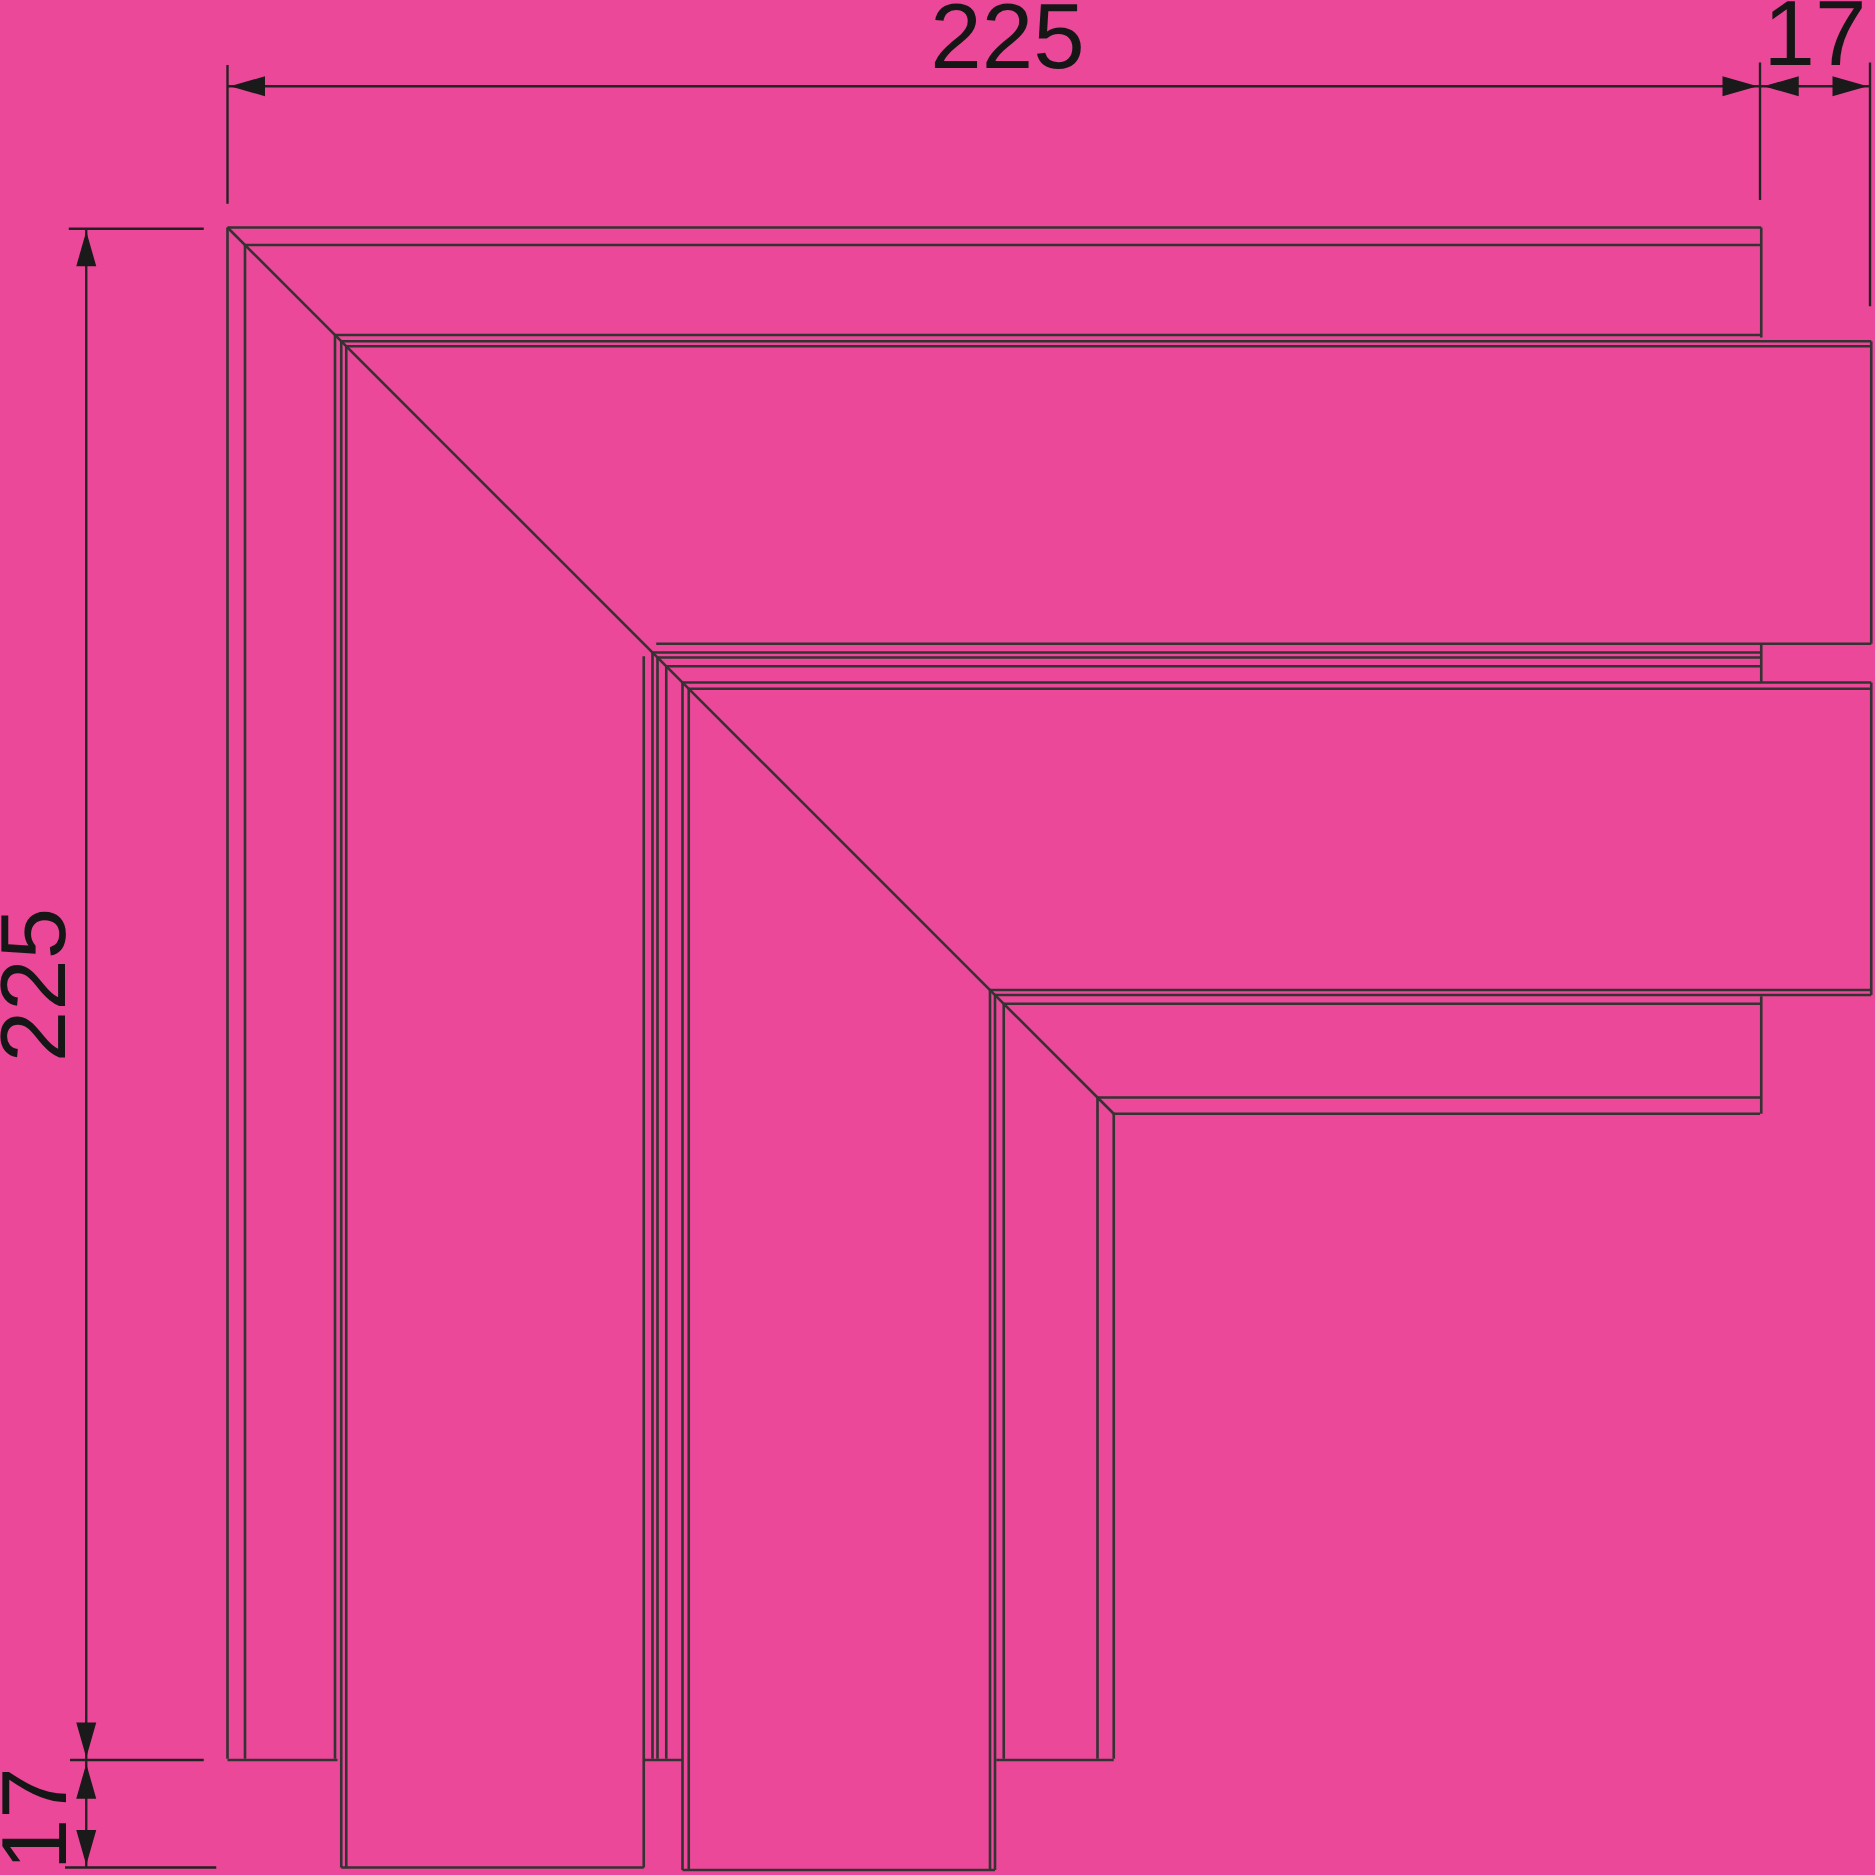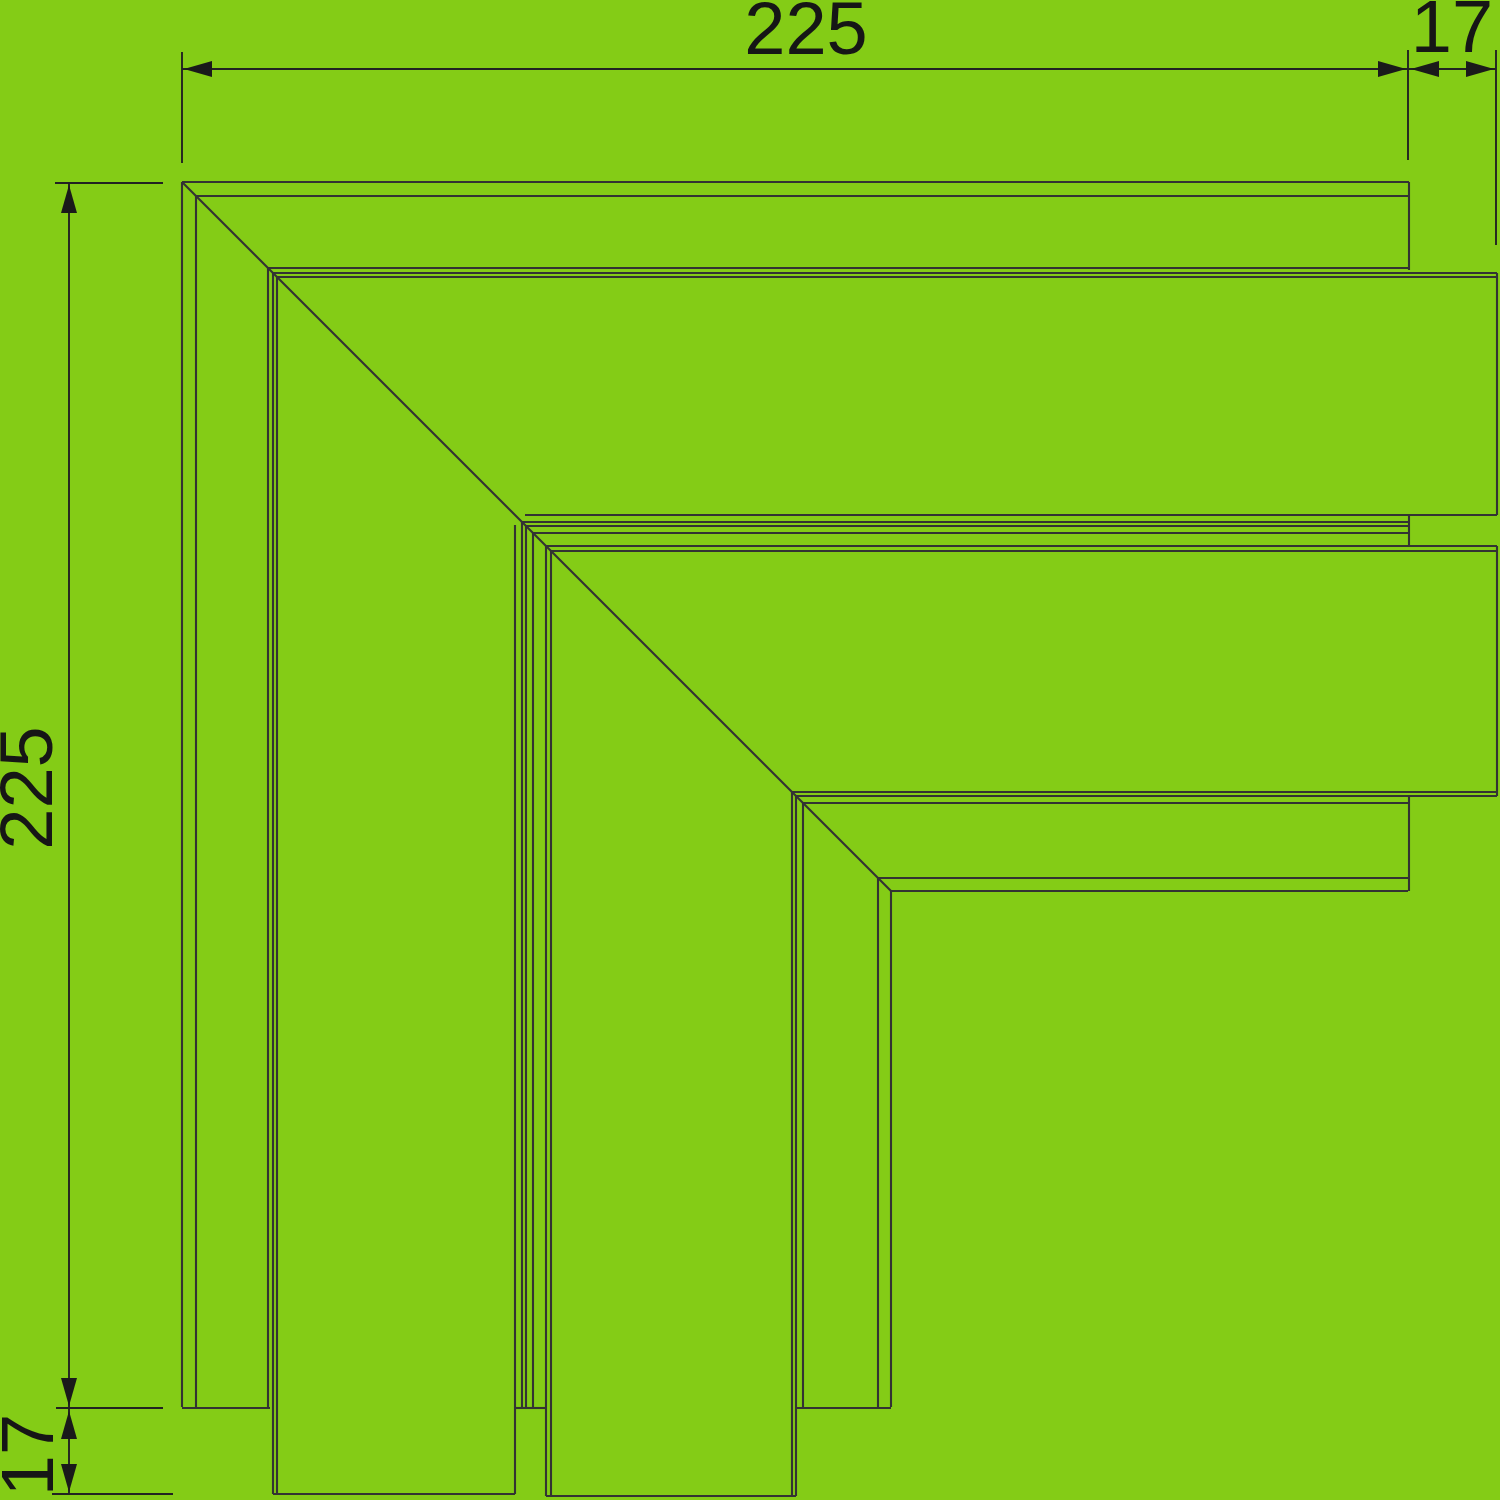--- a/index.html
+++ b/index.html
@@ -4,21 +4,21 @@
 <style>
   html, body {
     margin: 0;
     padding: 0;
     background: #ffffff;
   }
   #stage {
     position: relative;
     width: 1500px;
     height: 1500px;
-    background: #84cc16;
+    background: #ec4899;
     overflow: hidden;
     font-family: "Liberation Sans", sans-serif;
   }
   #drawing-svg {
     position: absolute;
     left: 0;
     top: 0;
     width: 1500px;
     height: 1500px;
   }

